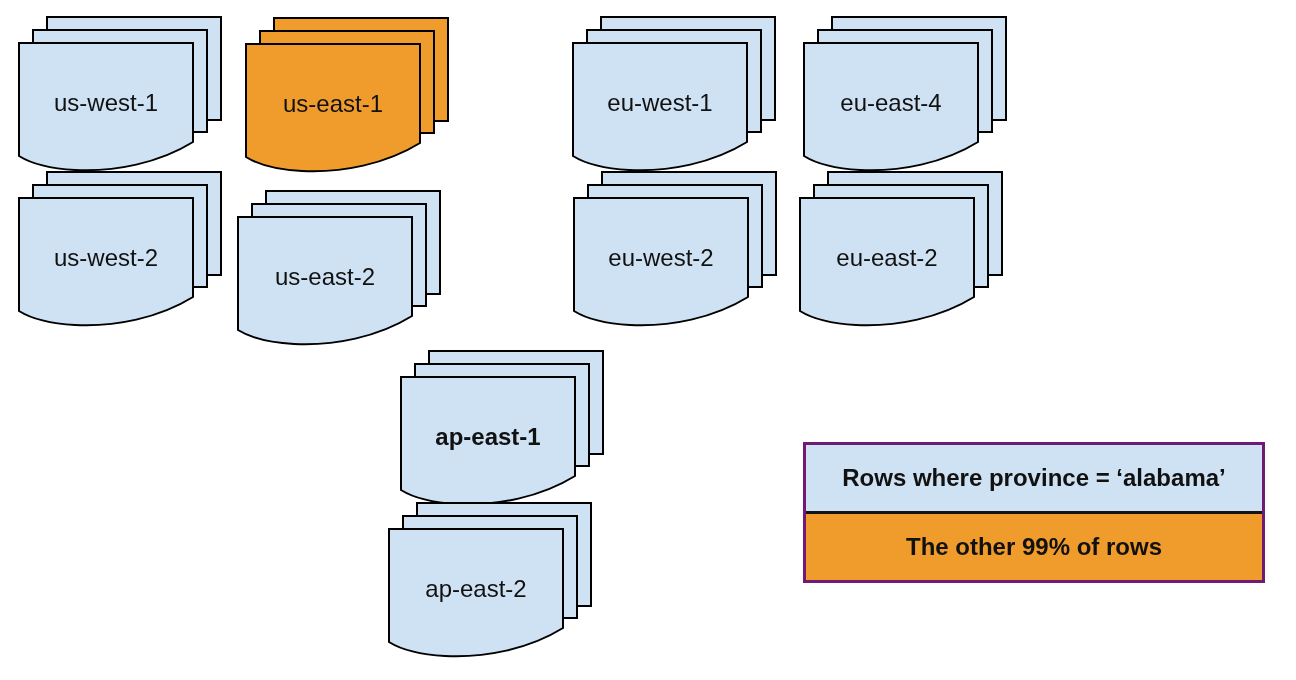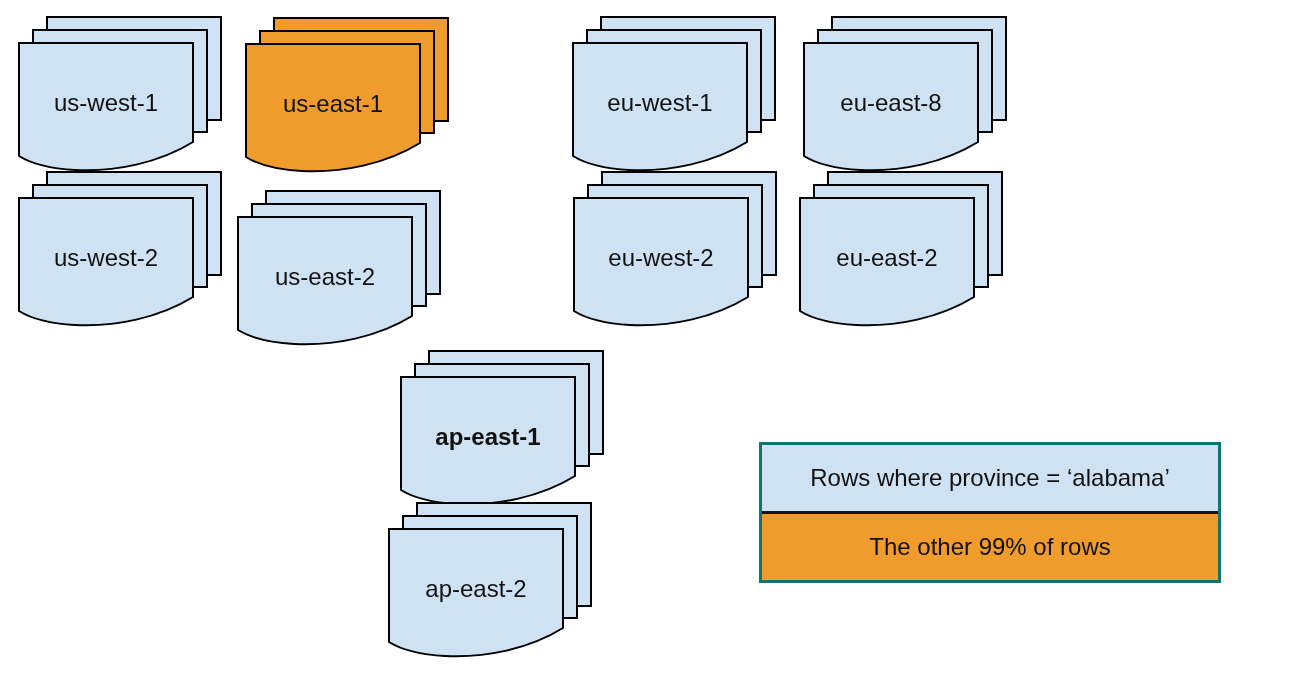--- a/index.html
+++ b/index.html
@@ -30,22 +30,23 @@
   .st-eu-west-1{left:573px;top:16px;}
   .st-eu-east-1{left:804px;top:16px;}
   .st-us-west-2{left:19px;top:171px;}
   .st-us-east-2{left:238px;top:171px;margin-top:19px;}
   .st-eu-west-2{left:574px;top:171px;}
   .st-eu-east-2{left:800px;top:171px;}
   .st-ap-east-1{left:401px;top:350px;font-weight:bold;}
   .st-ap-east-2{left:389px;top:502px;}
 
   .legend{
-    position:absolute;left:759px;top:442px;width:456px;
-    border:3px solid #0f766e;
+    position:absolute;left:803px;top:442px;width:456px;
+    border:3px solid #701a75;
+    font-weight:bold;
   }
   .legend-row{
     height:66px;display:flex;align-items:center;justify-content:center;
     font-size:24px;white-space:nowrap;
   }
   .legend-row.blue{background:var(--sheet-blue);}
   .legend-row.orange{background:var(--sheet-orange);border-top:3px solid #141414;}
 </style>
 </head>
 <body>
@@ -78,21 +79,21 @@
   <svg class="stack-svg" viewBox="0 0 204 158">
       <use href="#docstack"></use>
     </svg>
   <div class="stack-label">eu-west-1</div>
 </div>
 
 <div class="stack st-eu-east-1">
   <svg class="stack-svg" viewBox="0 0 204 158">
       <use href="#docstack"></use>
     </svg>
-  <div class="stack-label">eu-east-8</div>
+  <div class="stack-label">eu-east-4</div>
 </div>
 
 <div class="stack st-us-west-2">
   <svg class="stack-svg" viewBox="0 0 204 158">
       <use href="#docstack"></use>
     </svg>
   <div class="stack-label">us-west-2</div>
 </div>
 
 <div class="stack st-us-east-2">

